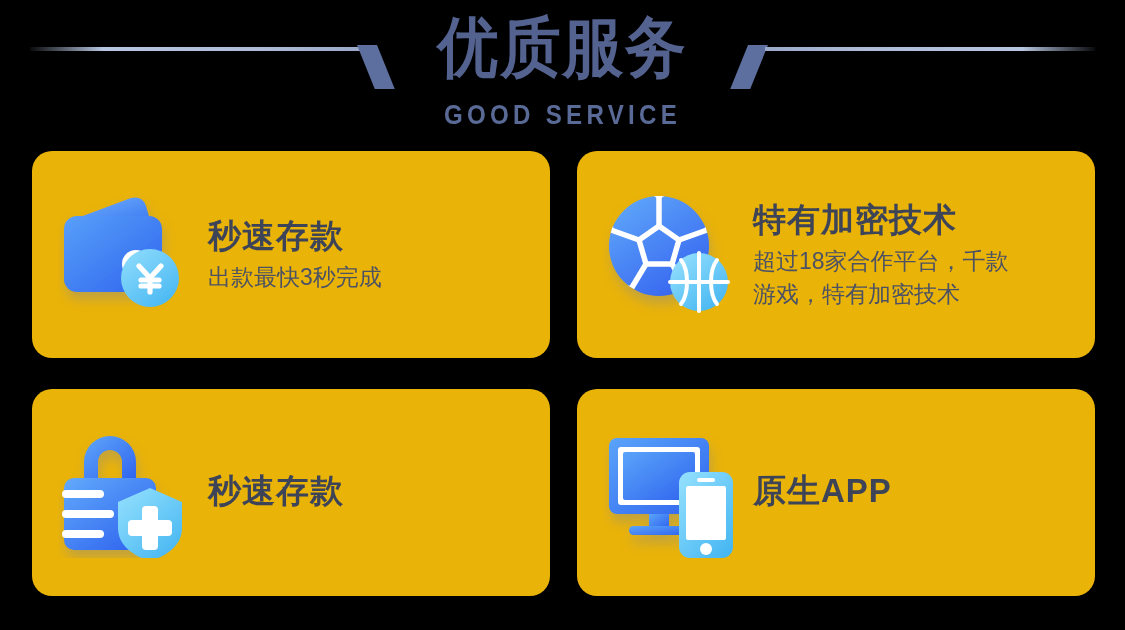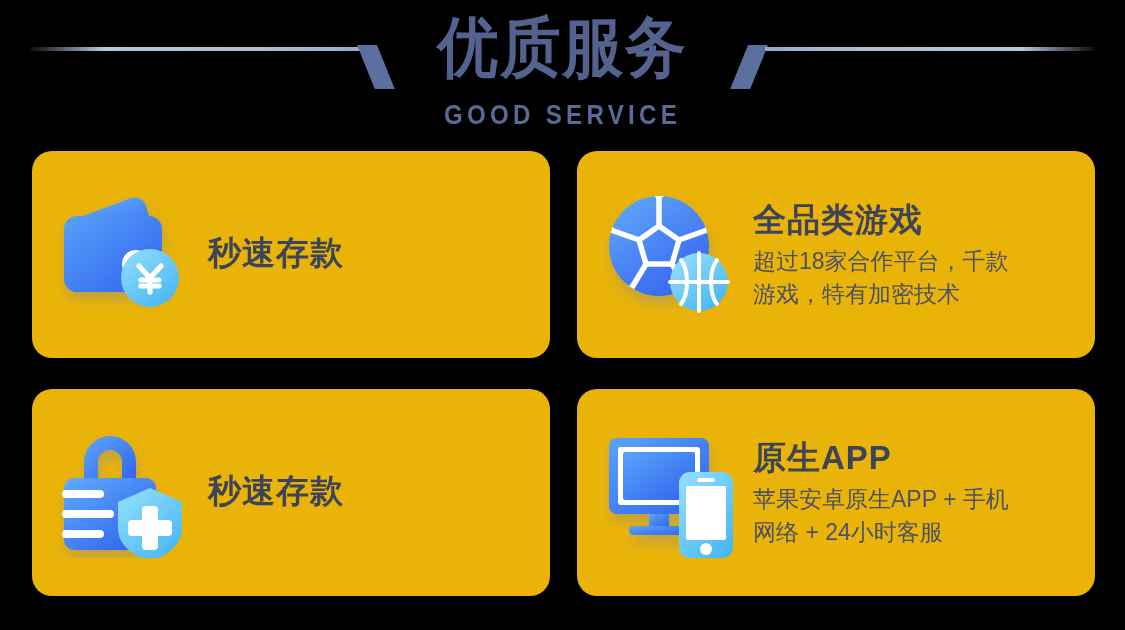--- a/index.html
+++ b/index.html
@@ -177,20 +177,21 @@
           <path d="M81 76 L92 88"></path>
           <path d="M103 76 L92 88"></path>
           <path d="M92 88 L92 102"></path>
           <path d="M83 90 L101 90"></path>
           <path d="M83 96 L101 96"></path>
         </g>
       </svg>
     </div>
     <div class="txt">
       <div class="c-title">秒速存款</div>
+      <div class="c-sub">出款最快3秒完成</div>
     </div>
   </div>
 
   <div class="card">
     <div class="icon-wrap">
       <svg width="140" height="130" viewBox="0 0 140 130" xmlns="http://www.w3.org/2000/svg">
         <defs>
           <linearGradient id="sg" x1="0.15" y1="0" x2="0.85" y2="1">
             <stop offset="0%" stop-color="#5fa7fa"></stop>
             <stop offset="100%" stop-color="#3360ef"></stop>
@@ -226,21 +227,21 @@
         <circle cx="96" cy="92" r="29" fill="url(#bg2)"></circle>
         <g fill="none" stroke="#ffffff" stroke-width="4" stroke-linecap="round">
           <path d="M96 63 L96 121"></path>
           <path d="M67 92 L125 92"></path>
           <path d="M78 70 C86 80 86 104 78 114"></path>
           <path d="M114 70 C106 80 106 104 114 114"></path>
         </g>
       </svg>
     </div>
     <div class="txt">
-      <div class="c-title">全品类游戏</div>
+      <div class="c-title">特有加密技术</div>
       <div class="c-sub" style="white-space:pre-line">超过18家合作平台，千款
 游戏，特有加密技术</div>
     </div>
   </div>
 
   <div class="card">
     <div class="icon-wrap">
       <svg width="140" height="130" viewBox="0 0 140 130" xmlns="http://www.w3.org/2000/svg">
         <defs>
           <linearGradient id="lg" x1="0" y1="0" x2="1" y2="1">
@@ -304,18 +305,16 @@
           <rect x="26" y="98" width="60" height="9" rx="4.5" fill="url(#mg)"></rect>
         </g>
         <rect x="76" y="44" width="54" height="86" rx="11" fill="url(#pg)"></rect>
         <rect x="83" y="58" width="40" height="54" rx="2" fill="#ffffff"></rect>
         <rect x="94" y="50" width="18" height="4" rx="2" fill="#ffffff"></rect>
         <circle cx="103" cy="121" r="6" fill="#ffffff"></circle>
       </svg>
     </div>
     <div class="txt">
       <div class="c-title">原生APP</div>
-      <div class="c-sub" style="white-space:pre-line">苹果安卓原生APP + 手机
-网络 + 24小时客服</div>
     </div>
   </div>
 
 </div>
 
 </body></html>

